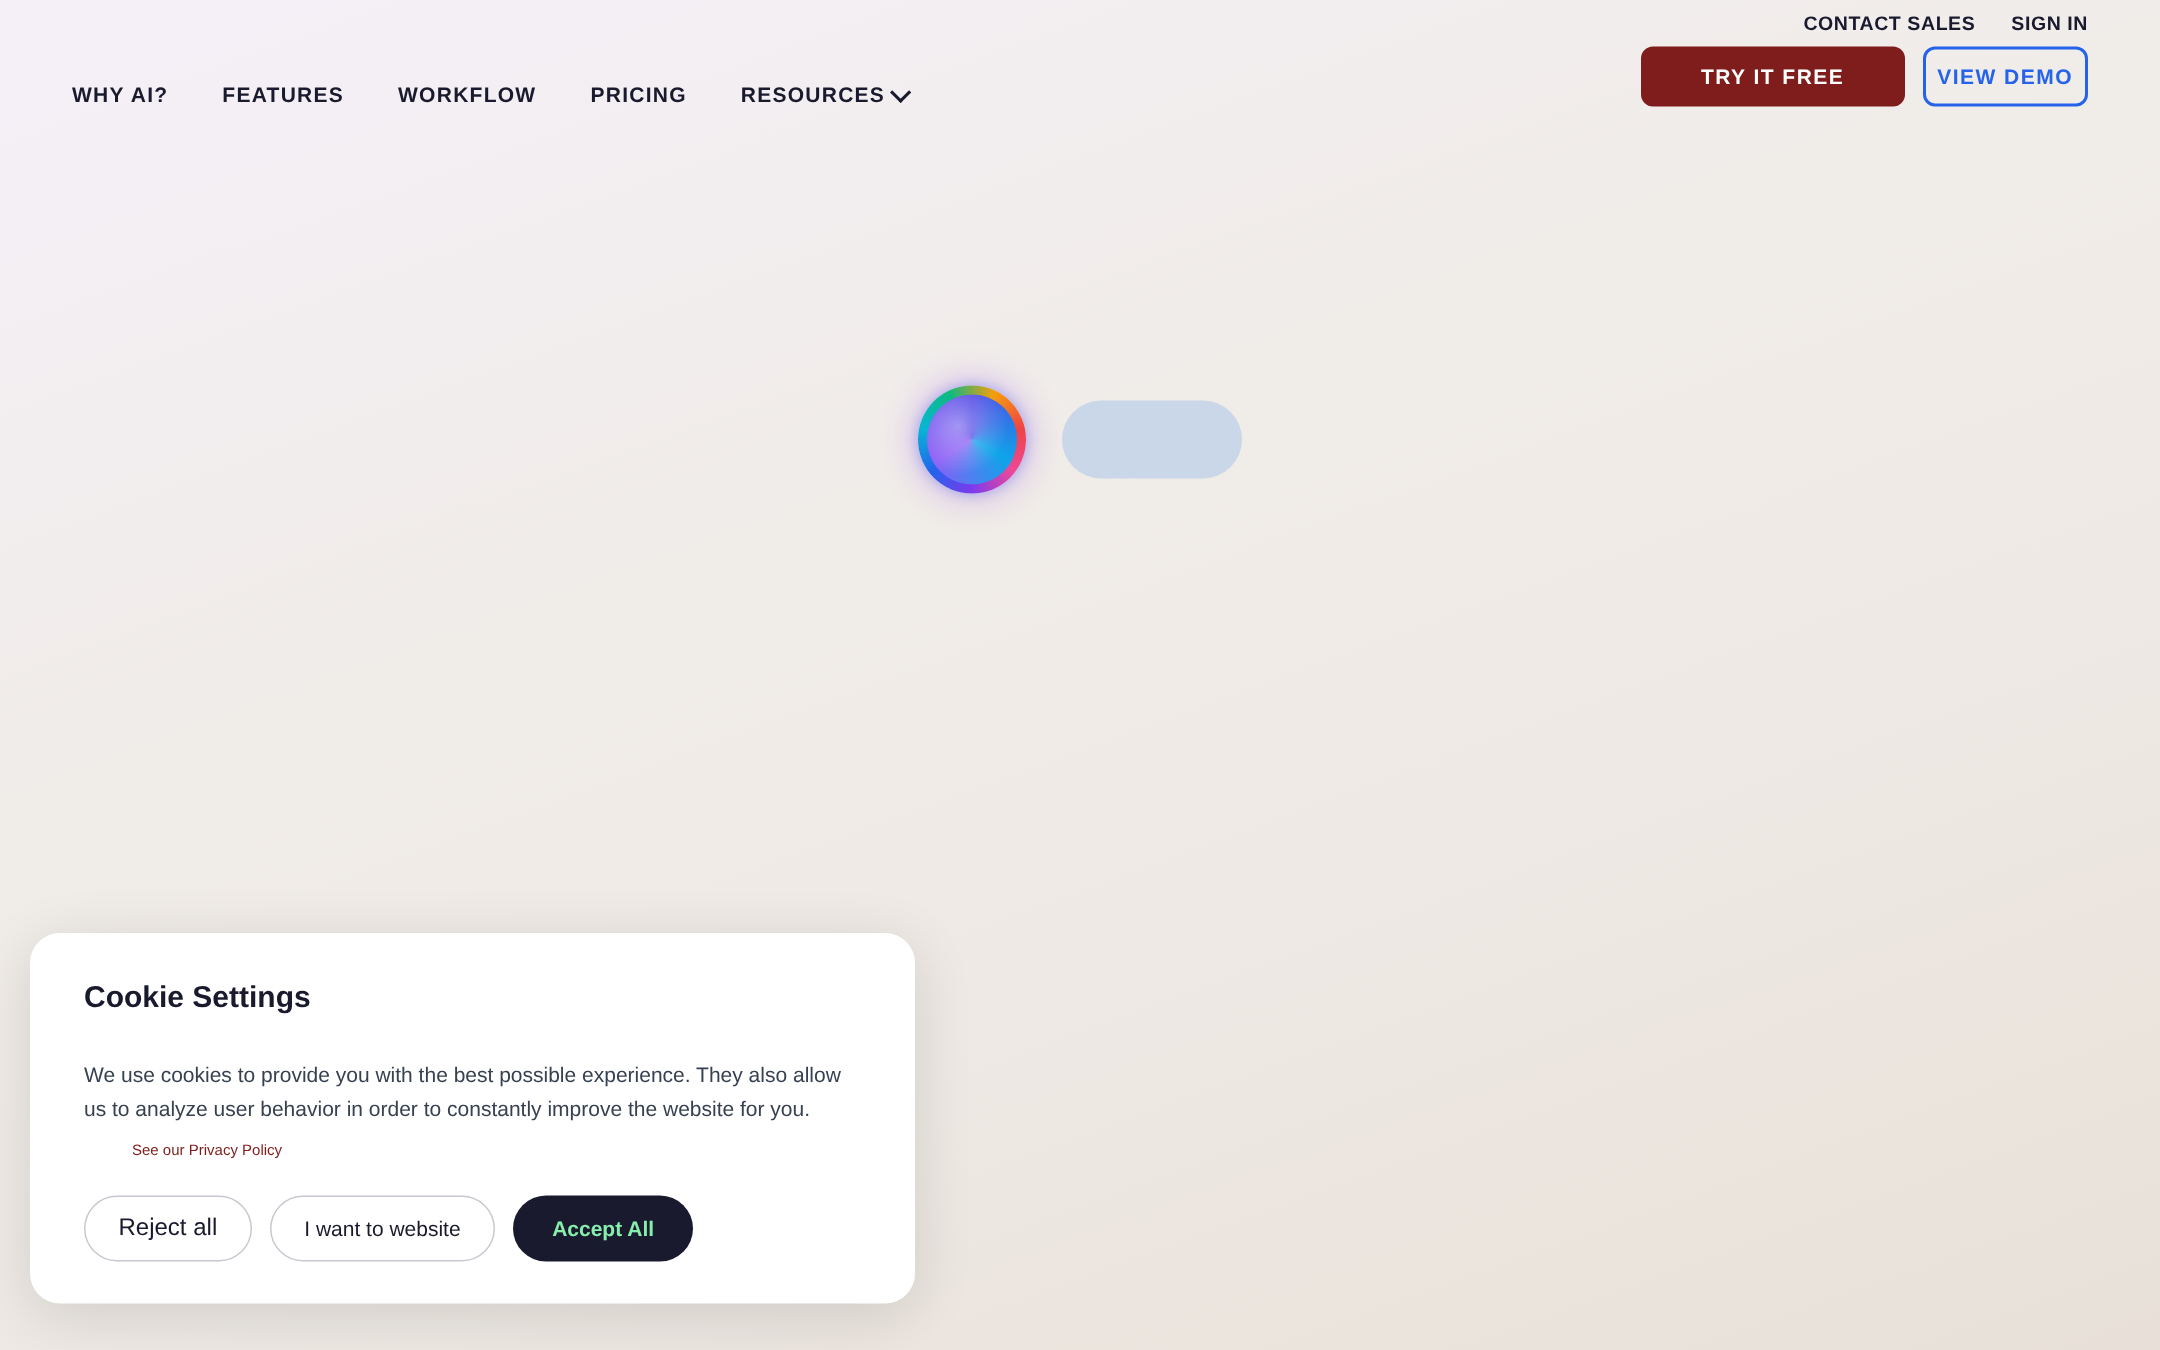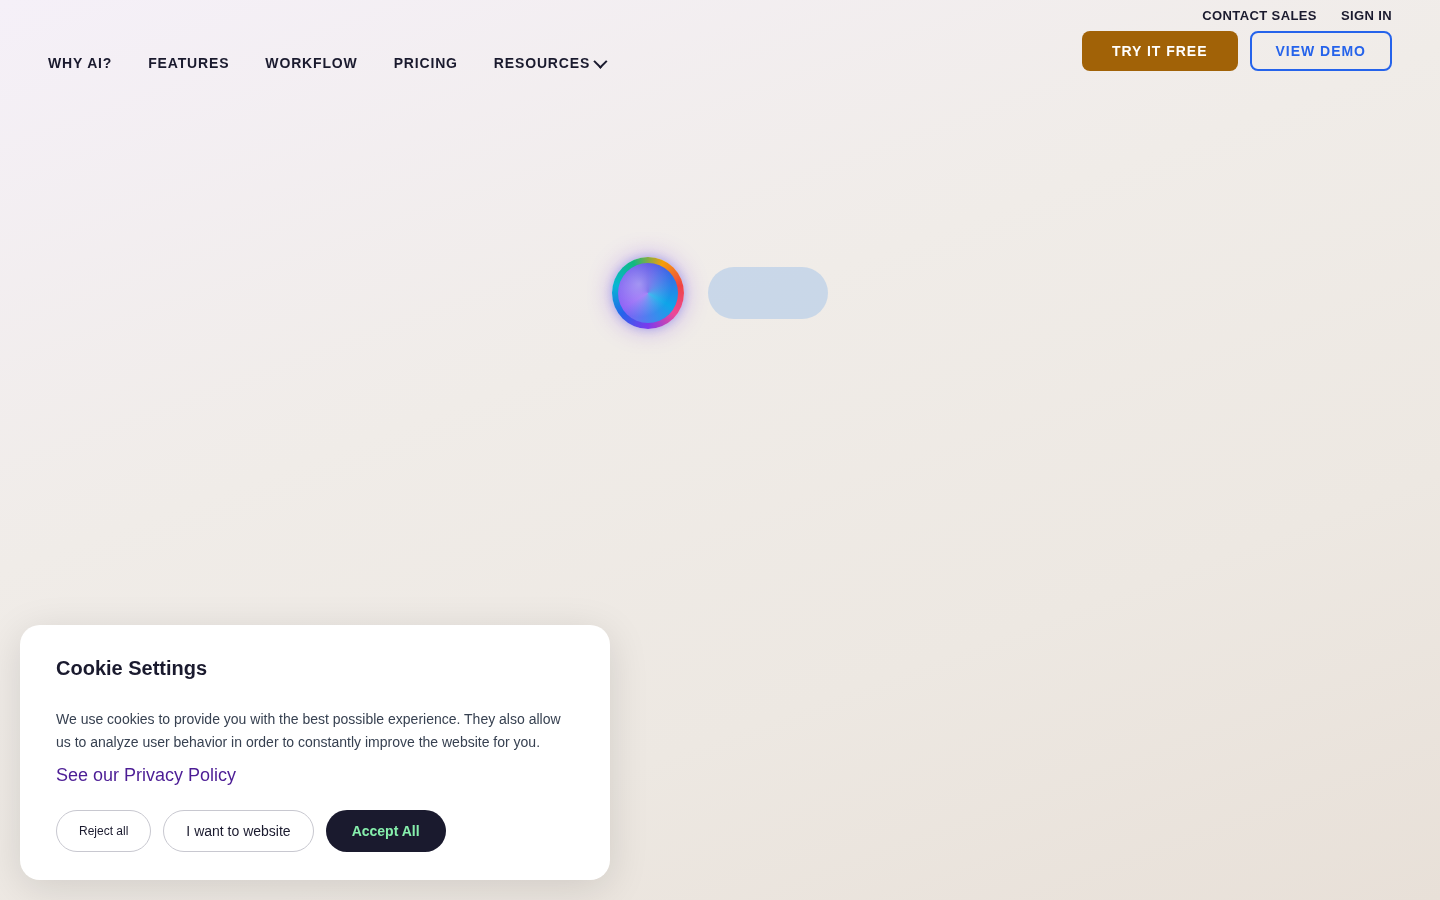--- a/index.html
+++ b/index.html
@@ -59,36 +59,36 @@
       gap: 4px;
     }
 
     .nav-actions {
       display: flex;
       align-items: center;
       gap: 12px;
     }
 
     .btn-try {
-      background: #a16207;
+      background: #7f1d1d;
       color: #fff;
       border: none;
-      padding: 12px 30px;
+      padding: 12px 40px;
       border-radius: 8px;
       font-size: 14px;
       font-weight: 700;
       letter-spacing: 0.07em;
       cursor: pointer;
     }
 
     .btn-demo {
       background: transparent;
       color: #2563eb;
       border: 2px solid #2563eb;
-      padding: 10px 24px;
+      padding: 10px 8px;
       border-radius: 8px;
       font-size: 14px;
       font-weight: 700;
       letter-spacing: 0.07em;
       cursor: pointer;
     }
 
     
     .hero {
       text-align: center;
@@ -167,21 +167,21 @@
       border-radius: 32px;
       width: 120px;
       height: 52px;
       cursor: pointer;
       opacity: 0.7;
     }
 
     
     .cookie-banner {
       position: fixed;
-      bottom: 20px;
+      bottom: 31px;
       left: 20px;
       width: 590px;
       background: #fff;
       border-radius: 20px;
       padding: 32px 36px 28px;
       box-shadow: 0 8px 40px rgba(0,0,0,0.12);
       z-index: 100;
     }
 
     .cookie-title {
@@ -193,39 +193,40 @@
 
     .cookie-text {
       font-size: 14px;
       color: #374151;
       line-height: 1.6;
       margin-bottom: 12px;
       margin-top: 28px;
     }
 
     .cookie-link {
-      font-size: 18px;
-      color: #4c1d95;
+      font-size: 10px;
+      color: #7f1d1d;
       text-decoration: none;
       display: block;
       margin-bottom: 24px;
+      margin-left: 32px;
     }
 
     .cookie-actions {
       display: flex;
       gap: 12px;
     }
 
     .btn-reject {
       background: #fff;
       color: #1a1a2e;
       border: 1.5px solid #c8c8d0;
       padding: 12px 22px;
       border-radius: 28px;
-      font-size: 12px;
+      font-size: 16px;
       font-weight: 500;
       cursor: pointer;
     }
 
     .btn-want {
       background: #fff;
       color: #1a1a2e;
       border: 1.5px solid #c8c8d0;
       padding: 12px 22px;
       border-radius: 28px;

